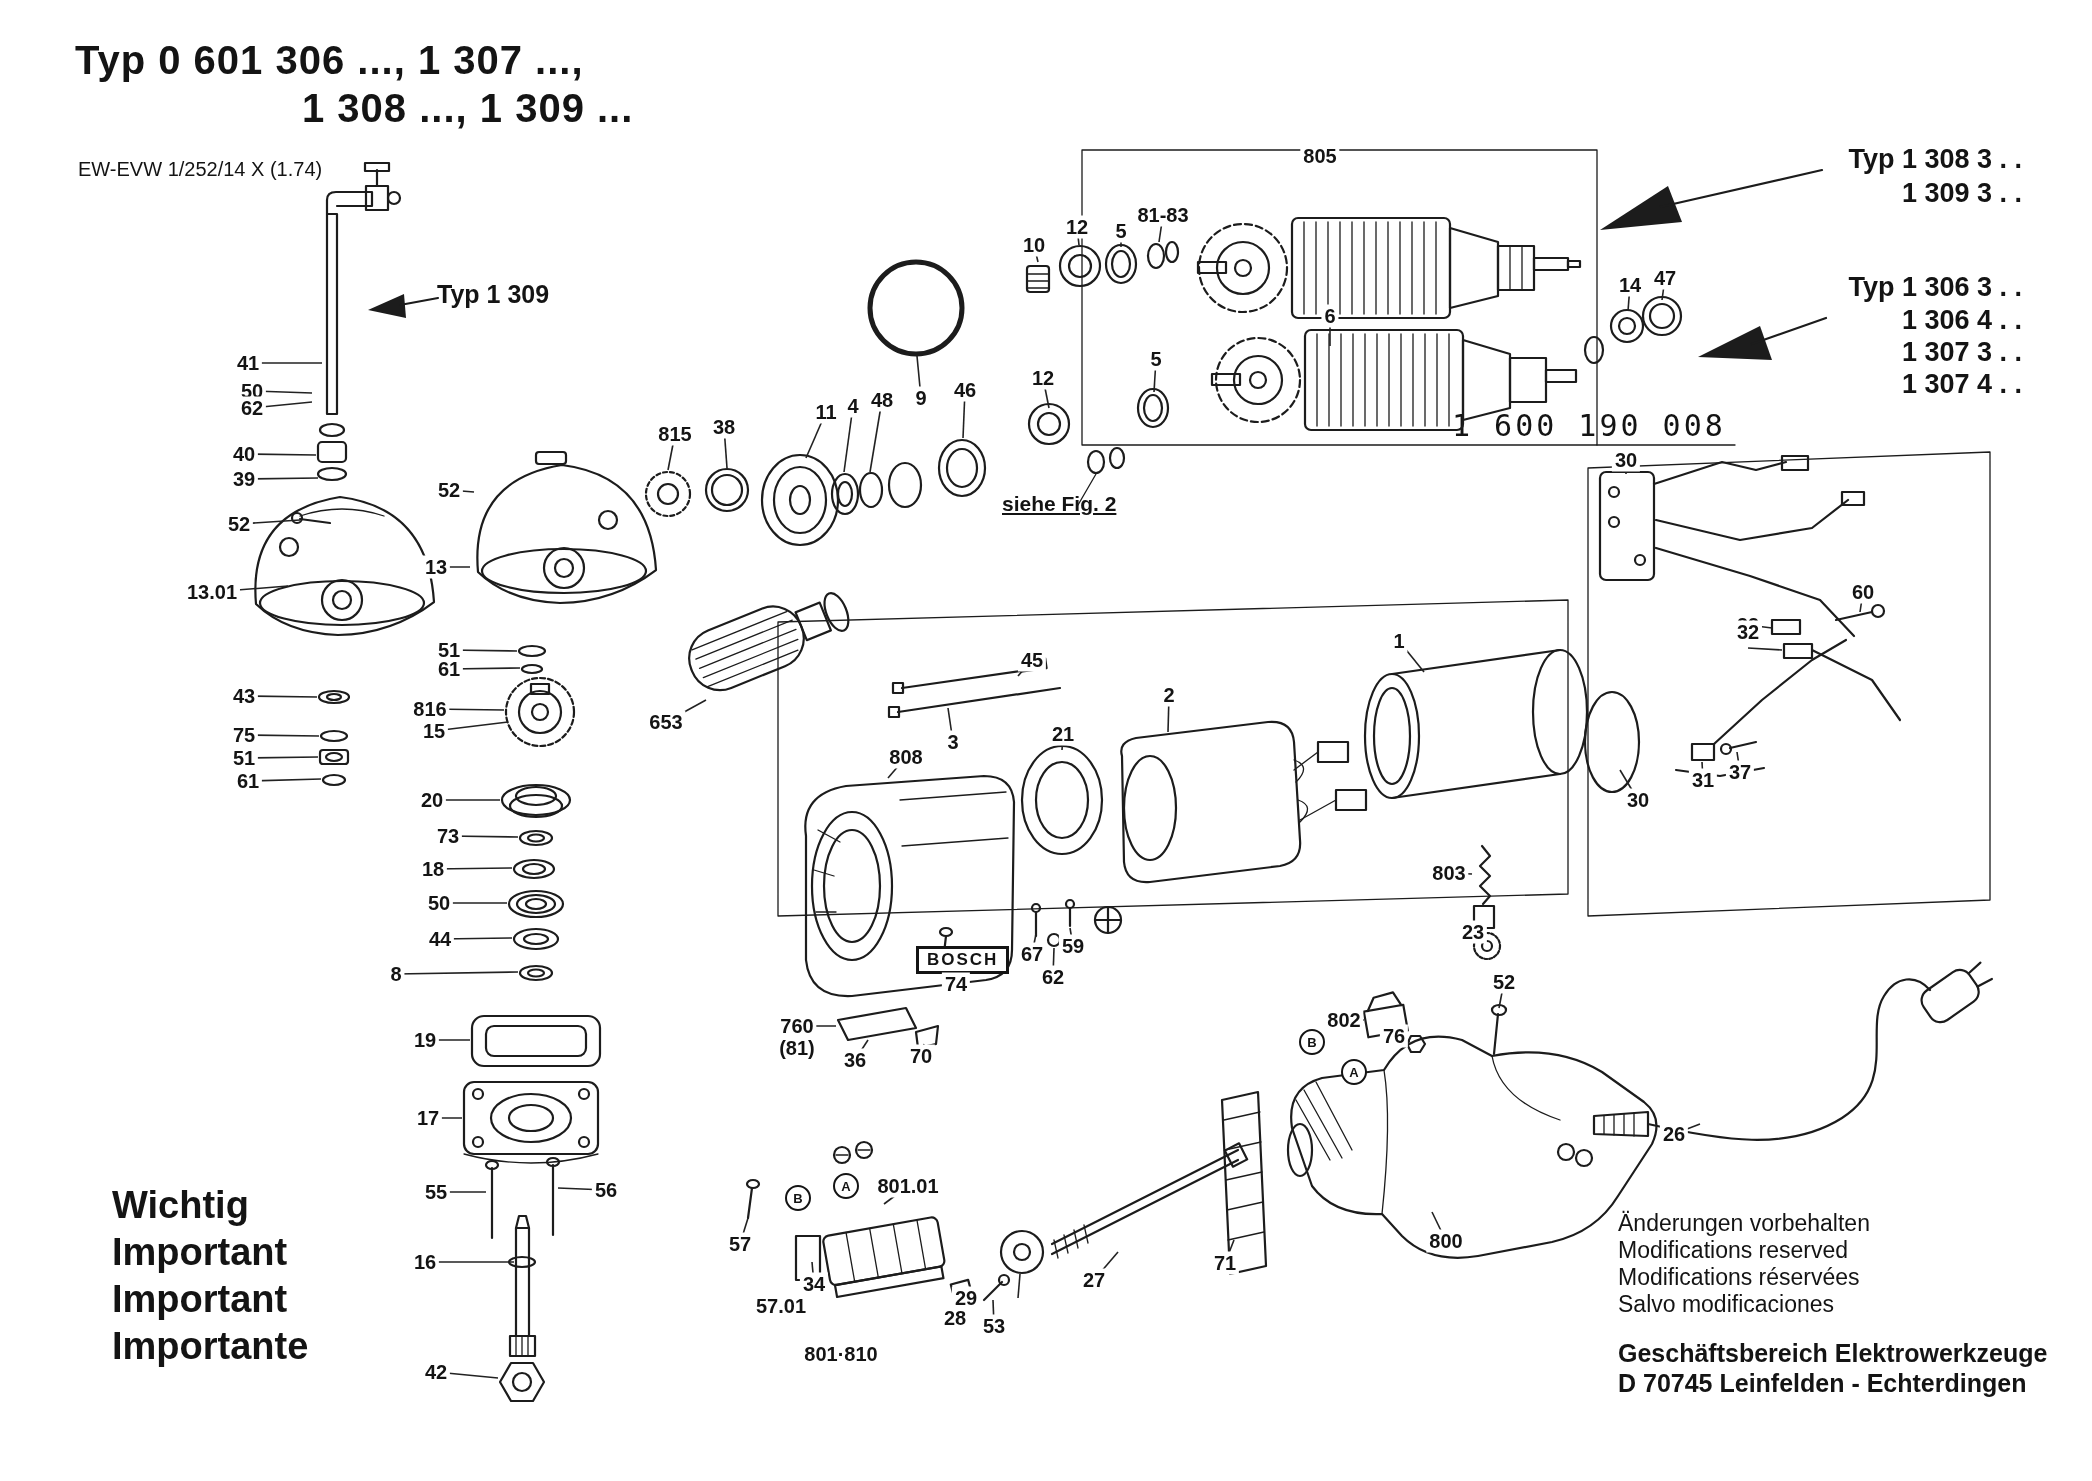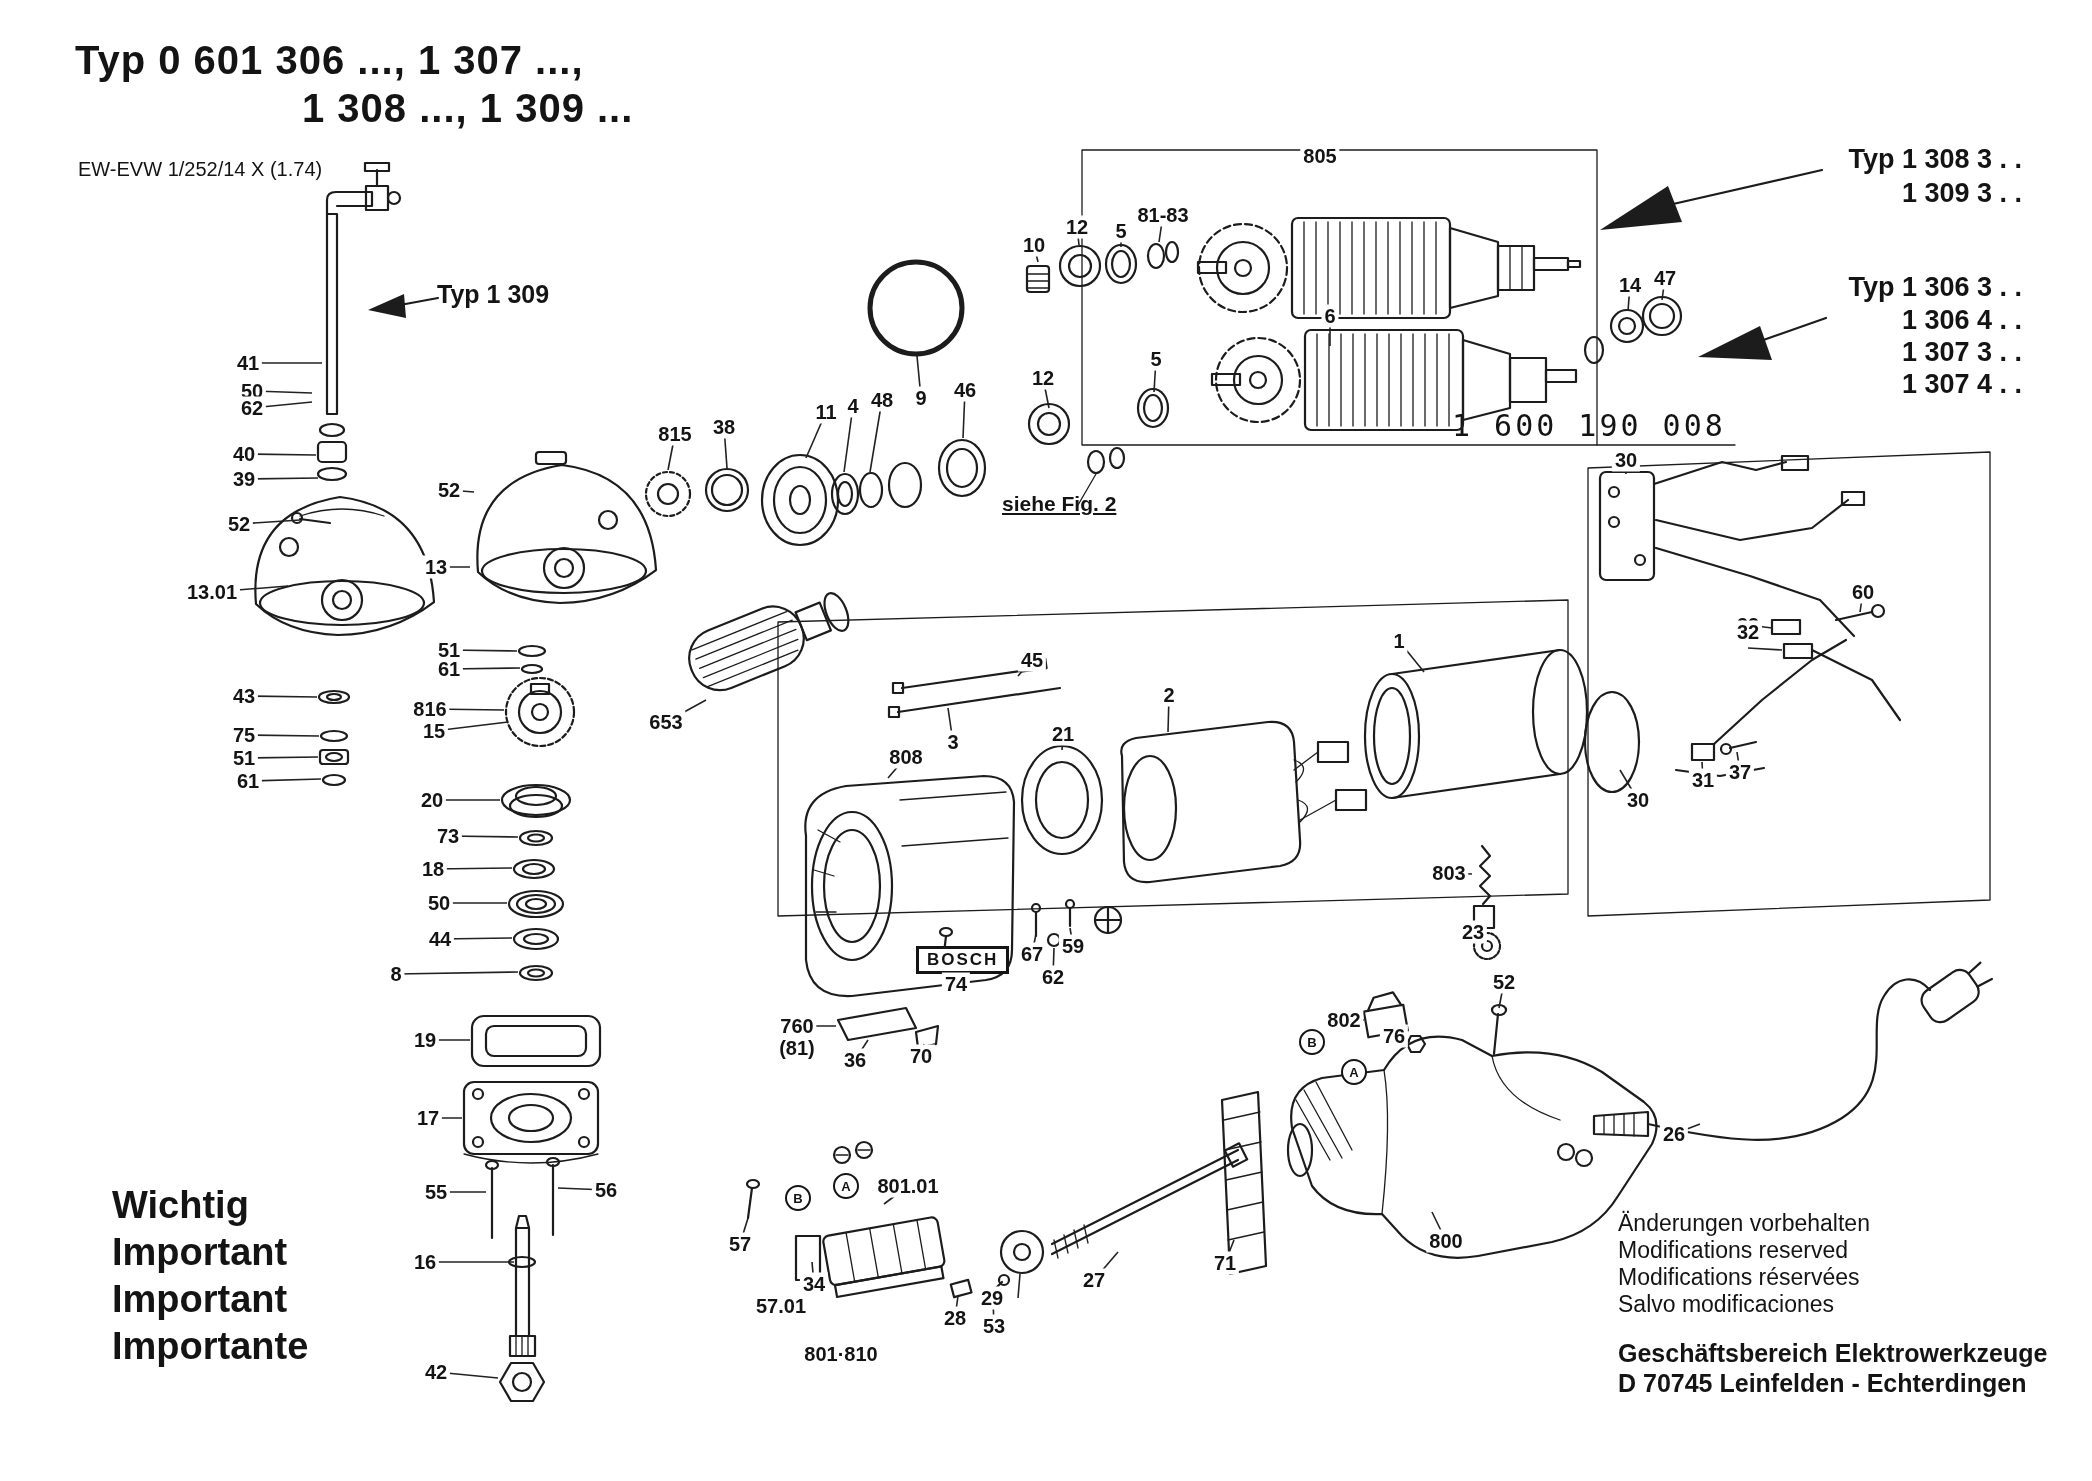--- a/index.html
+++ b/index.html
@@ -536,21 +536,21 @@
     <span class="callout" style="left: 921px; top: 1056px;">70</span>
     <span class="callout" style="left: 1344px; top: 1020px;">802</span>
     <span class="callout" style="left: 1394px; top: 1036px;">76</span>
     <span class="callout" style="left: 1504px; top: 982px;">52</span>
     <span class="callout" style="left: 1473px; top: 932px;">23</span>
     <span class="callout" style="left: 1449px; top: 873px;">803</span>
     <span class="callout" style="left: 1446px; top: 1241px;">800</span>
     <span class="callout" style="left: 1674px; top: 1134px;">26</span>
     <span class="callout" style="left: 1094px; top: 1280px;">27</span>
     <span class="callout" style="left: 1225px; top: 1263px;">71</span>
-    <span class="callout" style="left: 992px; top: 1298px; text-align: right;">29</span>
+    <span class="callout" style="left: 966px; top: 1298px; text-align: right;">29</span>
     <span class="callout" style="left: 955px; top: 1318px;">28</span>
     <span class="callout" style="left: 994px; top: 1326px;">53</span>
     <span class="callout" style="left: 814px; top: 1284px;">34</span>
     <span class="callout" style="left: 740px; top: 1244px;">57</span>
     <span class="callout" style="left: 781px; top: 1306px;">57.01</span>
     <span class="callout" style="left: 908px; top: 1186px;">801.01</span>
     <span class="callout" style="left: 841px; top: 1354px;">801·810</span>
     <span class="marker" style="left: 1312px; top: 1042px;">B</span>
     <span class="marker" style="left: 1354px; top: 1072px;">A</span>
     <span class="marker" style="left: 798px; top: 1198px;">B</span>

